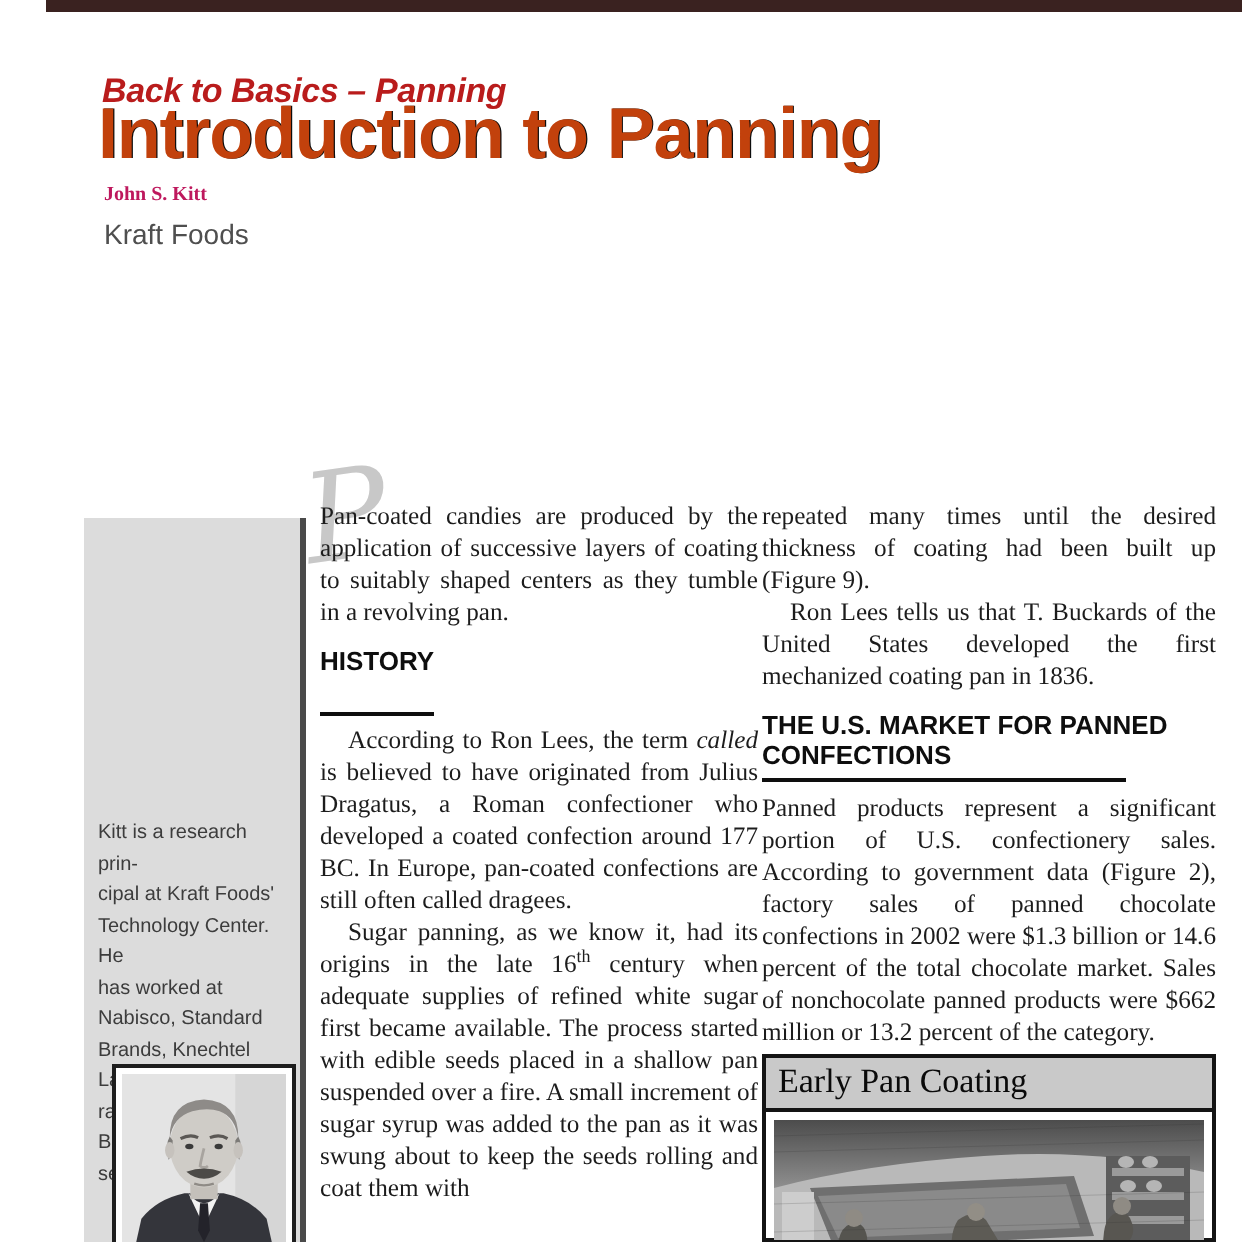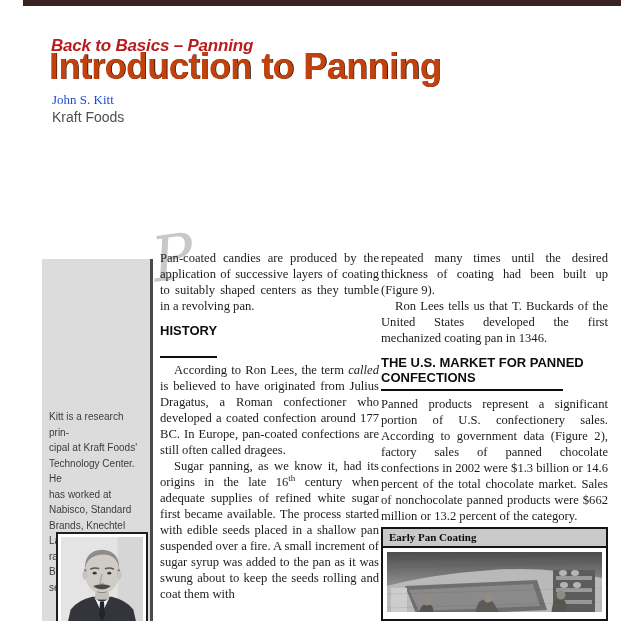--- a/index.html
+++ b/index.html
@@ -29,21 +29,21 @@
     position: absolute; left: 49px; top: 46px;
     font-family: "Liberation Sans", sans-serif;
     font-weight: bold; font-size: 36px; letter-spacing: -0.6px;
     color: #c2410c;
     text-shadow: 0.6px 0 0 #0d0d0d;
   }
 
   .author {
     position: absolute; left: 52px; top: 92px;
     font-family: "Liberation Serif", serif;
-    font-weight: normal; font-size: 13px; color: #1d4ed8;
+    font-weight: bold; font-size: 10px; color: #be185d;
   }
   .affiliation {
     position: absolute; left: 52px; top: 109px;
     font-family: "Liberation Sans", sans-serif;
     font-size: 14px; color: #4f4f4f;
   }
 
   
   .sidebar {
     position: absolute; left: 42px; top: 259px; width: 111px; height: 362px;
@@ -107,21 +107,21 @@
   
   .figure-box {
     position: absolute; left: 381px; top: 527px; width: 227px; height: 94px;
     border: 2px solid #141414;
     background: #ffffff;
   }
   .figure-header {
     background: #c9c9c9;
     border-bottom: 2px solid #141414;
     font-family: "Liberation Serif", serif;
-    font-weight: bold; font-size: 11px;
+    font-weight: normal; font-size: 17px;
     padding: 2px 6px 3px 6px;
     color: #0a0a0a;
   }
   .figure-art { margin: 4px; height: 60px; overflow: hidden; }
   .figure-art svg { display: block; width: 100%; height: 100%; }
 
   sup { font-size: 9px; vertical-align: super; line-height: 0; }
   .it { font-style: italic; }
 </style>
 </head>
@@ -182,21 +182,21 @@
 
 <div class="col col-mid">
   <p>Pan-coated candies are produced by the application of successive layers of coating to suitably shaped centers as they tumble in a revolving pan.</p>
   <h3 class="minihead"><span class="underline-word">HISTORY</span></h3>
   <p class="indent"><span>According to Ron Lees, the term </span><span class="it">called</span><span> is believed to have originated from Julius Dragatus, a Roman confectioner who developed a coated confection around 177 BC. In Europe, pan-coated confections are still often called dragees.</span></p>
   <p class="indent"><span>Sugar panning, as we know it, had its origins in the late 16</span><sup>th</sup><span> century when adequate supplies of refined white sugar first became available. The process started with edible seeds placed in a shallow pan suspended over a fire. A small increment of sugar syrup was added to the pan as it was swung about to keep the seeds rolling and coat them with</span></p>
 </div>
 
 <div class="col col-right">
   <p>repeated many times until the desired thickness of coating had been built up (Figure 9).</p>
-  <p class="indent">Ron Lees tells us that T. Buckards of the United States developed the first mechanized coating pan in 1346.</p>
+  <p class="indent">Ron Lees tells us that T. Buckards of the United States developed the first mechanized coating pan in 1836.</p>
   <h3 class="minihead">THE U.S. MARKET FOR PANNED CONFECTIONS</h3>
   <div class="head-rule"></div>
   <p>Panned products represent a significant portion of U.S. confectionery sales. According to government data (Figure 2), factory sales of panned chocolate confections in 2002 were $1.3 billion or 14.6 percent of the total chocolate market. Sales of nonchocolate panned products were $662 million or 13.2 percent of the category.</p>
 </div>
 
 <div class="figure-box">
   <div class="figure-header">Early Pan Coating</div>
   <div class="figure-art">
     <svg viewBox="0 0 215 110" preserveAspectRatio="xMidYMin slice">
       <defs>

